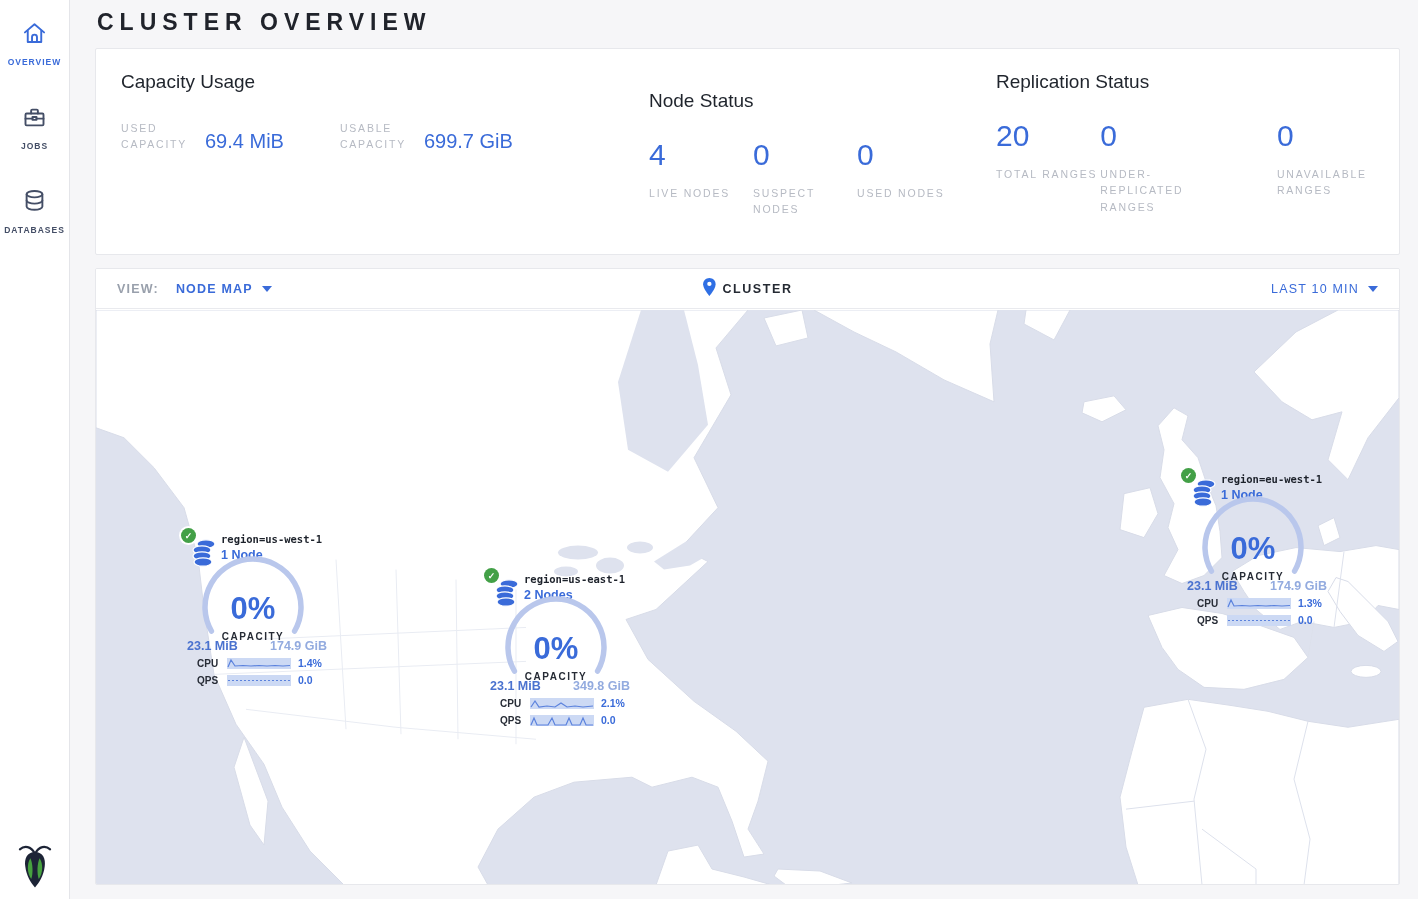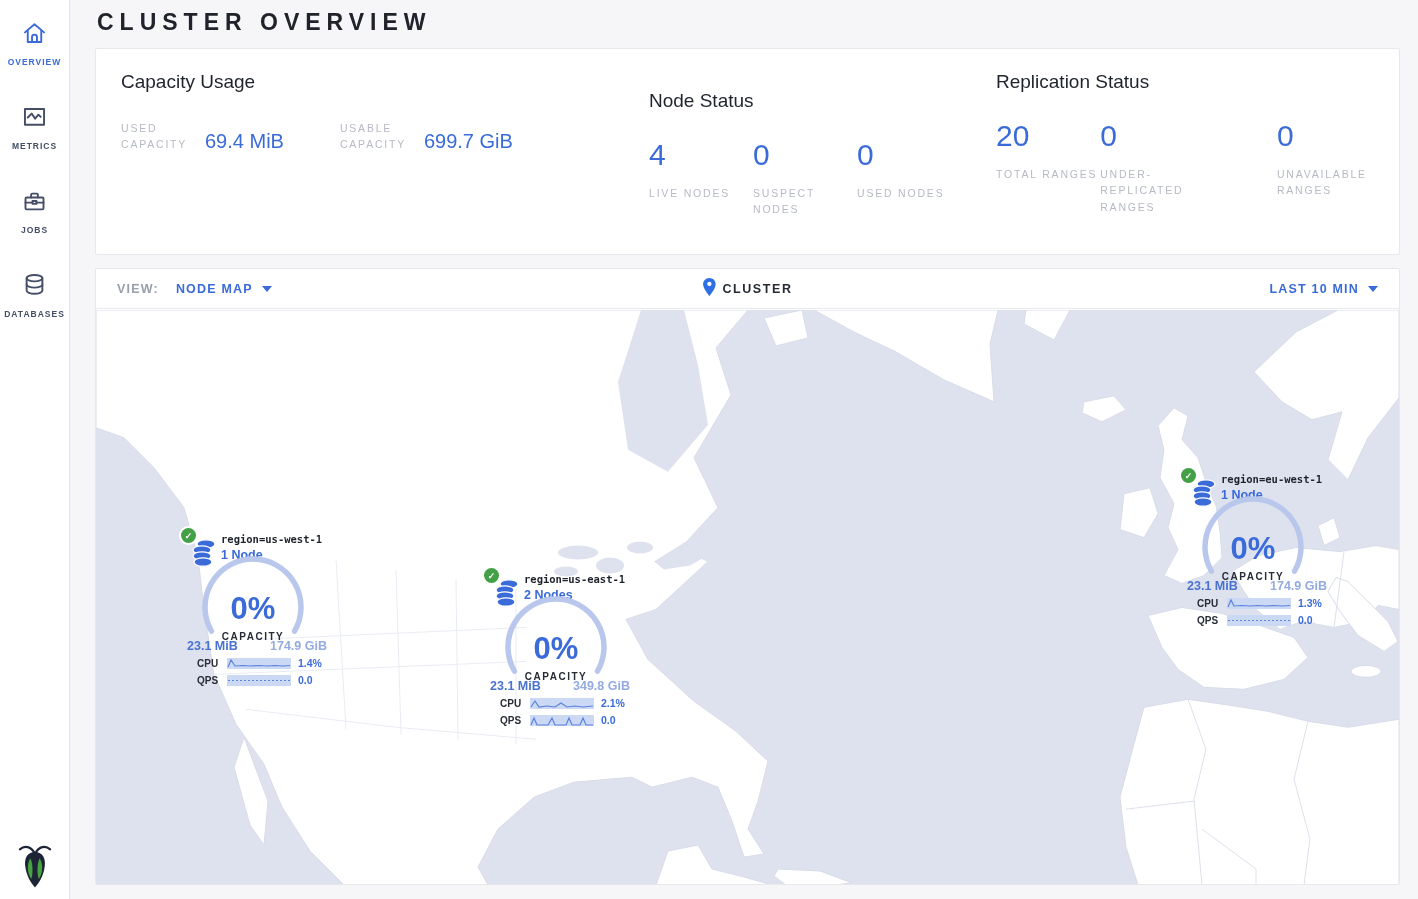--- a/index.html
+++ b/index.html
@@ -59,21 +59,21 @@
   .view-bar { position:relative; height:40px; border-bottom:1px solid #e9eaee; display:flex;
               align-items:center; padding:0 21px; background:#fff; z-index:5; }
   .vb-left { display:flex; align-items:center; cursor:pointer; }
   .vb-label { font-size:12.5px; font-weight:600; letter-spacing:1.2px; color:#99a0ac; margin-right:17px; }
   .vb-value { font-size:12.5px; font-weight:600; letter-spacing:1.2px; color:#3a6bd9; }
   .caret { width:0; height:0; border-left:5px solid transparent; border-right:5px solid transparent;
            border-top:6px solid #3a6bd9; margin-left:9px; display:inline-block; }
   .vb-center { position:absolute; left:50%; transform:translateX(-50%); display:flex; align-items:center; gap:7px; cursor:pointer; }
   .vb-breadcrumb { font-size:12.5px; font-weight:600; letter-spacing:1.6px; color:#252a33; }
   .vb-right { margin-left:auto; display:flex; align-items:center; cursor:pointer; }
-  .vb-time { font-size:12.5px; font-weight:700; letter-spacing:1.2px; color:#3a6bd9; }
+  .vb-time { font-size:12.5px; font-weight:400; letter-spacing:1.2px; color:#3a6bd9; }
 
   .map-area { position:absolute; left:0; top:41px; width:1303px; height:575px; overflow:hidden; }
   .world { position:absolute; left:0; top:0; }
 
   
   .nm { position:absolute; width:150px; height:168px; cursor:pointer; }
   .nm-check { position:absolute; left:0; top:0; width:15px; height:15px; border-radius:50%;
               background:#43a047; box-shadow:0 0 0 2px #fff; color:#fff; font-size:9px; font-weight:bold;
               display:flex; align-items:center; justify-content:center; z-index:3; }
   .nm-dbicon { position:absolute; left:9px; top:10px; z-index:2; }
@@ -98,29 +98,20 @@
   <nav class="sidebar">
     <div class="sb-item active">
       <span>
         <svg width="27" height="27" viewBox="0 0 24 24" fill="none" stroke="#3a6bd9" stroke-width="1.7" stroke-linecap="round" stroke-linejoin="round">
           <path d="M3.5 11 L12 3.8 L20.5 11"></path>
             <path d="M6 9.5 V19.5 H18 V9.5"></path>
             <path d="M9.8 19.5 v-4.3 a2.2 2.2 0 0 1 4.4 0 v4.3"></path>
         </svg>
       </span>
       <span class="sb-label">OVERVIEW</span>
-    </div>
-    <div class="sb-item">
-      <span>
-        <svg width="27" height="27" viewBox="0 0 24 24" fill="none" stroke="#444e66" stroke-width="1.7" stroke-linecap="round" stroke-linejoin="round">
-          <rect x="3.5" y="4.5" width="17" height="14"></rect>
-            <polyline points="6,12 9.5,8.5 12.5,13 15.5,9.5 17.5,11.5"></polyline>
-        </svg>
-      </span>
-      <span class="sb-label">METRICS</span>
     </div>
     <div class="sb-item">
       <span>
         <svg width="27" height="27" viewBox="0 0 24 24" fill="none" stroke="#444e66" stroke-width="1.7" stroke-linecap="round" stroke-linejoin="round">
           <rect x="4" y="8.5" width="16" height="10.5" rx="1"></rect>
             <path d="M9 8.5 V6 a1 1 0 0 1 1-1 h4 a1 1 0 0 1 1 1 v2.5"></path>
           <rect x="10.2" y="11.5" width="3.6" height="2.6"></rect>
             <path d="M4 13 h6.2 M13.8 13 H20"></path>
         </svg>
       </span>

